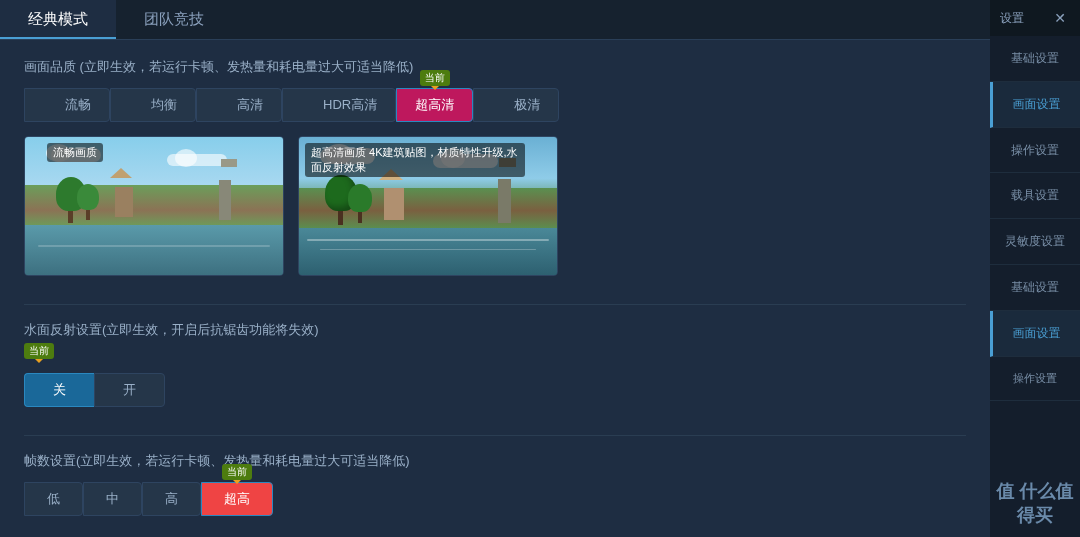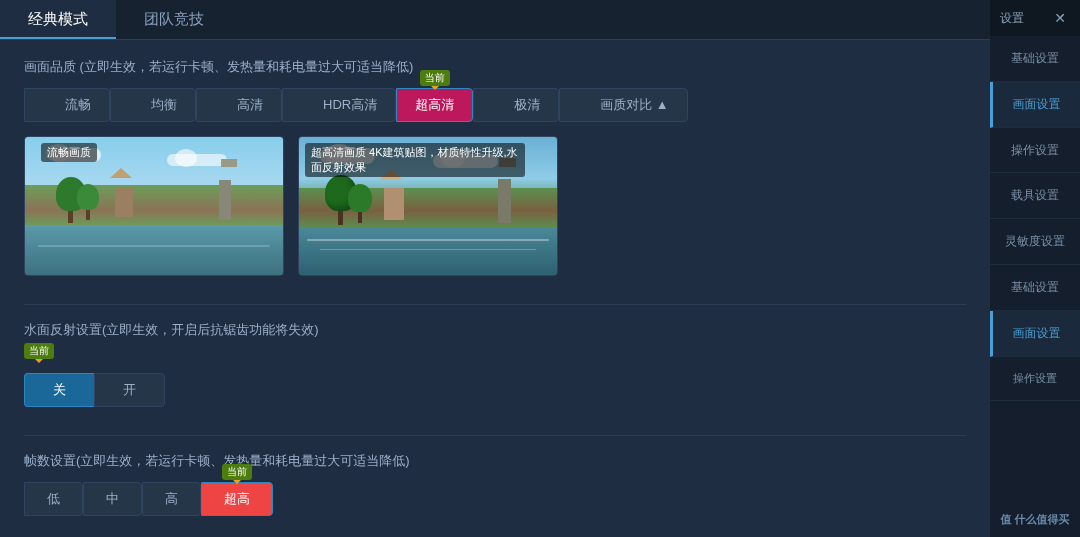--- a/index.html
+++ b/index.html
@@ -127,21 +127,21 @@
     .compare-item {
       position: relative;
       width: 260px;
       height: 140px;
       border-radius: 4px;
       overflow: hidden;
       border: 1px solid #2e4460;
     }
     .compare-label {
       position: absolute;
-      top: 6px; left: 16px;
+      top: 6px; left: 22px;
       background: rgba(0,0,0,0.55);
       color: #fff;
       font-size: 11px;
       padding: 2px 6px;
       border-radius: 3px;
       z-index: 2;
     }
     .compare-detail {
       position: absolute;
       top: 6px; left: 6px;
@@ -307,23 +307,20 @@
         </div>
         <div class="quality-btn-wrapper">
           <div class="quality-btn hdr-btn">HDR高清</div>
         </div>
         <div class="quality-btn-wrapper" style="position:relative;">
           <div class="current-badge">当前</div>
           <div class="quality-btn active">超高清</div>
         </div>
         <div class="quality-btn-wrapper">
           <div class="quality-btn">极清</div>
-        </div>
-        <div class="quality-btn-wrapper">
-          <div class="quality-btn" style="border-right:1px solid #2e4460; border-radius:0 4px 4px 0;">画质对比 ▲</div>
         </div>
       </div>
 
       <div class="compare-row">
 
         <div class="compare-item">
           <div class="scene-low">
 
             <div style="position:absolute;top:8%;left:10%;width:50px;height:14px;background:rgba(255,255,255,0.65);border-radius:20px;"></div>
             <div style="position:absolute;top:6%;left:8%;width:25px;height:18px;background:rgba(255,255,255,0.65);border-radius:50%;top:5%;"></div>
@@ -435,15 +432,15 @@
   <div class="sidebar-item">基础设置</div>
   <div class="sidebar-item active">画面设置</div>
   <div class="sidebar-item">操作设置</div>
   <div class="sidebar-item">载具设置</div>
   <div class="sidebar-item">灵敏度设置</div>
   <div class="sidebar-item">基础设置</div>
   <div class="sidebar-item active">画面设置</div>
   <div class="sidebar-item" style="font-size:11px;">操作设置</div>
 
   <div class="watermark">
-    <div style="font-size:11px;font-weight:bold;color:#6a8aaa;">值 <span>什么值得买</span></div>
+    <div style="font-size:18px;font-weight:bold;color:#6a8aaa;">值 <span>什么值得买</span></div>
   </div>
 </div>
 
 </body></html>

